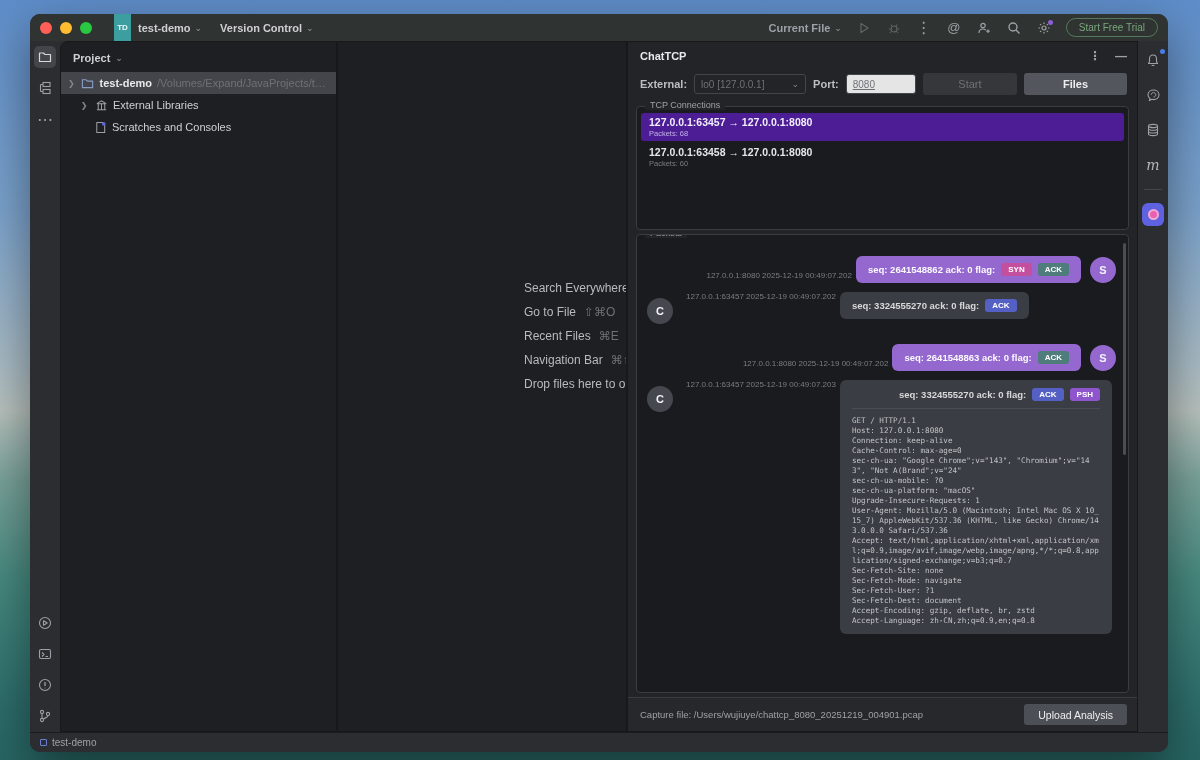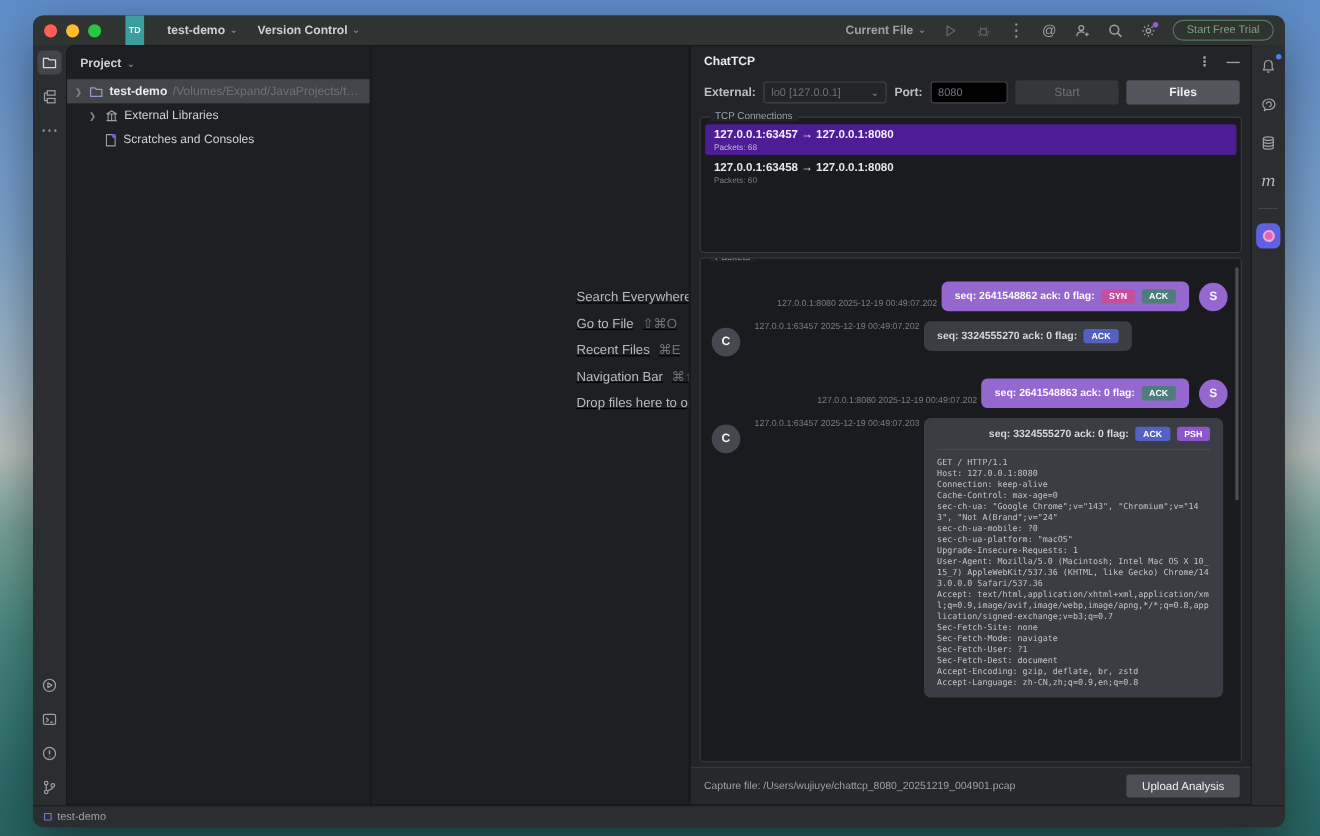--- a/index.html
+++ b/index.html
@@ -7,21 +7,21 @@
   .desktop { position:absolute; inset:0;
     background:linear-gradient(180deg,#5e8dc9 0%,#7ca3cc 28%,#a9bcc5 48%,#b9c3bf 54%,#7aa39b 63%,#478a80 76%,#2e6f6d 92%,#276663 100%); }
   .window { position:absolute; left:30px; top:14px; width:1138px; height:738px;
     background:#2b2d30; border-radius:10px; overflow:hidden;
     box-shadow:0 18px 50px rgba(0,0,0,.45); display:flex; flex-direction:column; }
   
   .titlebar { height:27px; background:#2f3331; display:flex; align-items:center; padding:0 10px; flex:0 0 auto; }
   .tl { width:12px; height:12px; border-radius:50%; margin-right:8px; }
   .tl.red{background:#ff5f57}.tl.yellow{background:#febc2e}.tl.green{background:#28c840}
   .proj-badge { width:17px; height:34px; border-radius:4px; background:#3d9ea0; color:#eaf6f6;
-    font-size:8px; font-weight:bold; display:flex; align-items:center; justify-content:center; margin:0 21px 0 14px; }
+    font-size:8px; font-weight:bold; display:flex; align-items:center; justify-content:center; margin:0 7px 0 14px; }
   .tb-item { color:#ced0d3; font-size:11px; font-weight:bold; margin-right:18px; display:flex; align-items:center; gap:4px; cursor:default; }
   .chev { color:#84878c; font-size:9px; }
   .tb-right { margin-left:auto; display:flex; align-items:center; gap:14px; }
   .tb-run { color:#9da0a6; font-size:11px; font-weight:bold; display:flex; gap:4px; align-items:center;margin-left:48px; }
   .ticon { width:16px; height:16px; display:flex; align-items:center; justify-content:center; color:#9da0a6; position:relative; }
   .ticon svg { display:block; }
   .ticon.dim { opacity:.45; }
   .dot { position:absolute; width:5px; height:5px; border-radius:50%; top:0; right:-1px; }
   .dot.purple{background:#8b5fd6}.dot.blue{background:#4a7fe8}
   .trial { border:1px solid #55795a; color:#79a67c; border-radius:20px; font-size:10px; padding:3px 12px; background:transparent; }
@@ -35,35 +35,35 @@
   .panel { background:#1e1f22; border:1px solid #17181a; }
   .project { width:277px; flex:0 0 auto; border-radius:8px 0 0 0; padding-top:6px; }
   .p-head { display:flex; align-items:center; gap:5px; color:#ced0d3; font-size:11px; font-weight:bold; padding:4px 12px 8px 12px; }
   .trow { display:flex; align-items:center; gap:5px; height:22px; padding:0 6px; font-size:11px; color:#ced0d3; white-space:nowrap; }
   .trow.sel { background:#43454a; }
   .trow .arrow { color:#84878c; font-size:8px; width:10px; text-align:center; }
   .trow .name { font-weight:bold; color:#e8eaec; }
   .trow .path { color:#6e7177; overflow:hidden; text-overflow:ellipsis; }
   .mini-ic { width:14px; height:14px; flex:0 0 auto; display:flex; align-items:center; justify-content:center; }
   .editor { flex:1; min-width:0; position:relative; overflow:hidden; }
-  .shortcuts { position:absolute; left:186px; top:216px;text-decoration:underline; }
+  .shortcuts { position:absolute; left:186px; top:234px; }
   .sc-line { height:24px; display:flex; align-items:center; gap:8px; white-space:nowrap; }
   .sc-label { color:#b7babf; font-size:12px; }
   .sc-keys { color:#6e7177; font-size:12px; }
   
   .chattcp { width:511px; flex:0 0 auto; background:#222427; display:flex; flex-direction:column; min-height:0; }
   .ct-head { height:26px; display:flex; align-items:center; padding:2px 10px 0 12px; color:#e8eaec; font-size:11px; font-weight:bold; }
   .ct-head .tools { margin-left:auto; display:flex; gap:14px; color:#9da0a6; font-size:12px; }
   .controls { display:flex; align-items:center; gap:7px; padding:5px 10px 7px 12px; }
   .ctl-label { color:#bcbec3; font-size:11px; font-weight:bold; }
   .combo { width:112px; height:20px; background:#222427; border:1px solid #43454a; border-radius:3px;
     color:#6e7177; font-size:10px; display:flex; align-items:center; padding:0 6px; gap:4px; }
   .combo .val{flex:1; overflow:hidden; white-space:nowrap;}
-  .tfield { width:70px; height:20px; background:#000000; border:1px solid #43454a; border-radius:3px;
-    color:#6e7177; font-size:10px; display:flex; align-items:center; padding:0 6px; }
+  .tfield { width:70px; height:20px; background:#e5e5e5; border:1px solid #43454a; border-radius:3px;
+    color:#6e7177; font-size:10px; display:flex; align-items:center; padding:0 6px;text-decoration:underline; }
   .btn { height:22px; border-radius:3px; font-size:11px; display:flex; align-items:center; justify-content:center; border:none; }
   .btn.start { flex:1.1; background:#35373b; color:#6e7177; }
   .btn.stop  { flex:1.2; background:#53565c; color:#eceef0; font-weight:bold; }
   .section { border:1px solid #3a3c40; border-radius:4px; margin:4px 8px 0 8px; position:relative; background:#1a1b1e; }
   .sec-title { position:absolute; top:-7px; left:8px; background:#222427; color:#9da0a6; font-size:9px; padding:0 5px; }
   .connections { height:124px; flex:0 0 auto; padding:6px 4px; }
   .conn-row { border-radius:3px; padding:3px 8px; margin-bottom:2px; }
   .conn-row.sel { background:#4c1d95; }
   .conn-route { font-size:10.5px; font-weight:bold; color:#f2eefc; }
   .conn-row:not(.sel) .conn-route { color:#e4e6e8; }

